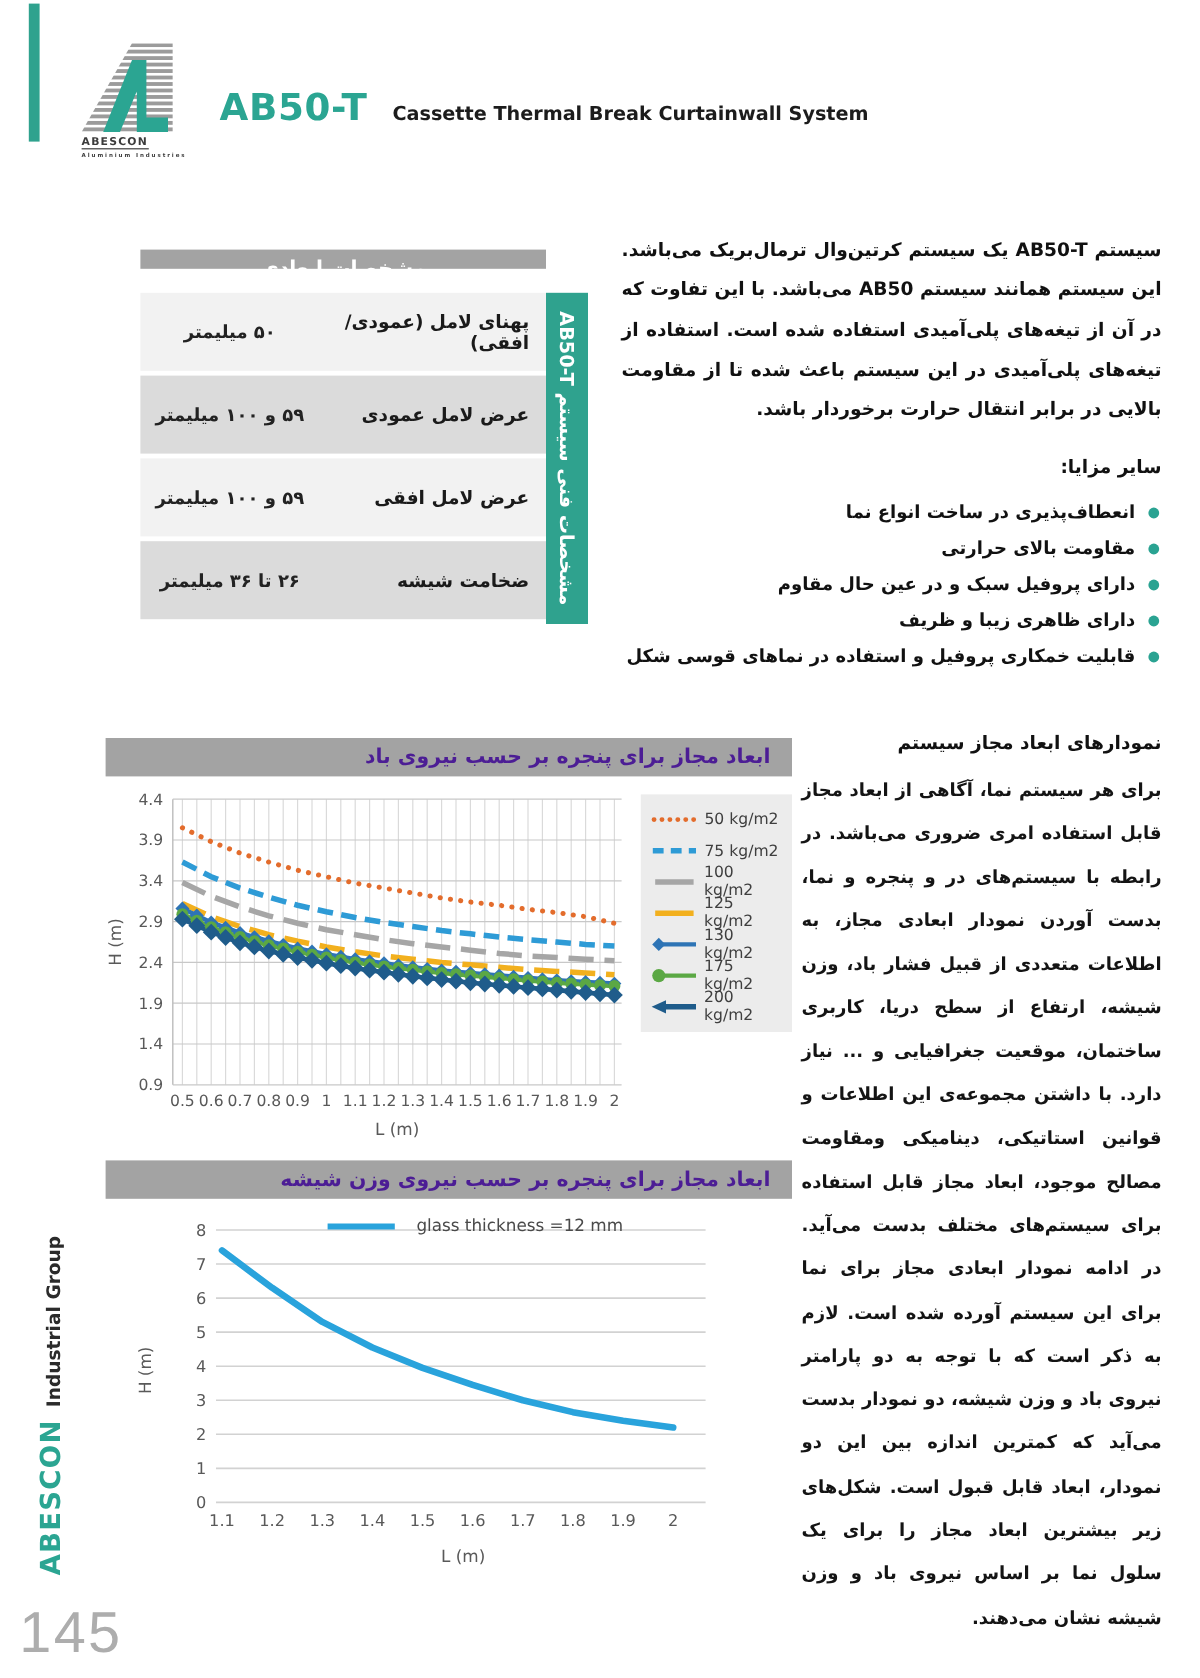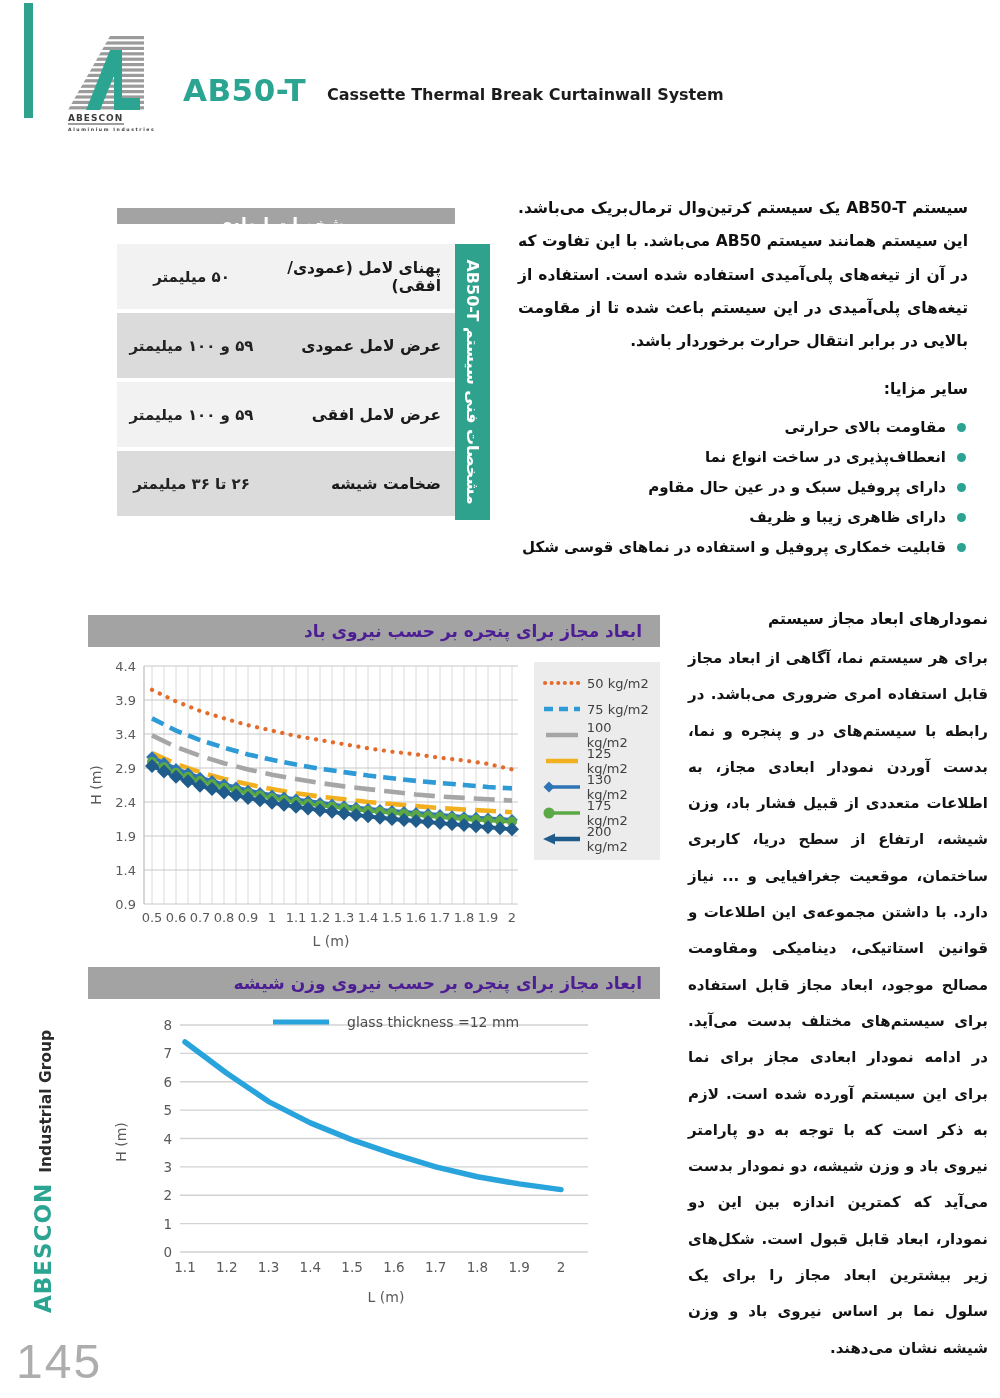--- a/index.html
+++ b/index.html
@@ -98,22 +98,22 @@
     <text x="12" y="98.5" font-size="4.6" font-weight="bold" fill="#3c3c3c" letter-spacing="1.6">Aluminium  Industries</text>
   </svg>
 
   <div class="abs product-title">AB50-T</div>
   <div class="abs subtitle">Cassette Thermal Break Curtainwall System</div>
 
   <div class="abs intro">
     <div>سیستم AB50-T یک سیستم کرتین‌وال ترمال‌بریک می‌باشد. این سیستم همانند سیستم AB50 می‌باشد. با این تفاوت که در آن از تیغه‌های پلی‌آمیدی استفاده شده است. استفاده از تیغه‌های پلی‌آمیدی در این سیستم باعث شده تا از مقاومت بالایی در برابر انتقال حرارت برخوردار باشد.</div>
     <div class="adv-title">سایر مزایا:</div>
     <ul class="adv-list">
+      <li><span class="dot"></span><span>انعطاف‌پذیری در ساخت انواع نما</span></li>
       <li><span class="dot"></span><span>مقاومت بالای حرارتی</span></li>
-      <li><span class="dot"></span><span>انعطاف‌پذیری در ساخت انواع نما</span></li>
       <li><span class="dot"></span><span>دارای پروفیل سبک و در عین حال مقاوم</span></li>
       <li><span class="dot"></span><span>دارای ظاهری زیبا و ظریف</span></li>
       <li><span class="dot"></span><span>قابلیت خمکاری پروفیل و استفاده در نماهای قوسی شکل</span></li>
     </ul>
   </div>
 
   <div class="abs spec">
     <div class="spec-header">مشخصات ابعادی</div>
     <div class="spec-rows">
       <div class="spec-row light">
@@ -131,21 +131,21 @@
       <div class="spec-row dark">
         <div class="spec-label">ضخامت شیشه</div>
         <div class="spec-value">۲۶ تا ۳۶ میلیمتر</div>
       </div>
     </div>
     <div class="spec-banner">
       <div class="spec-banner-inner">مشخصات فنی سیستم AB50-T</div>
     </div>
   </div>
 
-  <div class="abs" style="left:688px;top:610px;width:300px;direction:rtl;">
+  <div class="abs" style="left:668px;top:610px;width:300px;direction:rtl;">
     <div style="font-size:15.5px;font-weight:bold;text-align:right;color:#111;">نمودارهای ابعاد مجاز سیستم</div>
     <div style="margin-top:12px;font-size:15px;font-weight:bold;line-height:2.42;text-align:justify;color:#141414;">برای هر سیستم نما، آگاهی از ابعاد مجاز قابل استفاده امری ضروری می‌باشد. در رابطه با سیستم‌های در و پنجره و نما، بدست آوردن نمودار ابعادی مجاز، به اطلاعات متعددی از قبیل فشار باد، وزن شیشه، ارتفاع از سطح دریا، کاربری ساختمان، موقعیت جغرافیایی و ... نیاز دارد. با داشتن مجموعه‌ی این اطلاعات و قوانین استاتیکی، دینامیکی ومقاومت مصالح موجود، ابعاد مجاز قابل استفاده برای سیستم‌های مختلف بدست می‌آید. در ادامه نمودار ابعادی مجاز برای نما برای این سیستم آورده شده است. لازم به ذکر است که با توجه به دو پارامتر نیروی باد و وزن شیشه، دو نمودار بدست می‌آید که کمترین اندازه بین این دو نمودار، ابعاد قابل قبول است. شکل‌های زیر بیشترین ابعاد مجاز را برای یک سلول نما بر اساس نیروی باد و وزن شیشه نشان می‌دهند.</div>
   </div>
 
   <div class="abs chart-bar bar1">
     <span>ابعاد مجاز برای پنجره بر حسب نیروی باد</span>
   </div>
   <div class="abs chart1">
     <svg width="444" height="302">
         <line x1="64" y1="16" x2="64" y2="254" stroke="#DADADA" stroke-width="1"></line>

